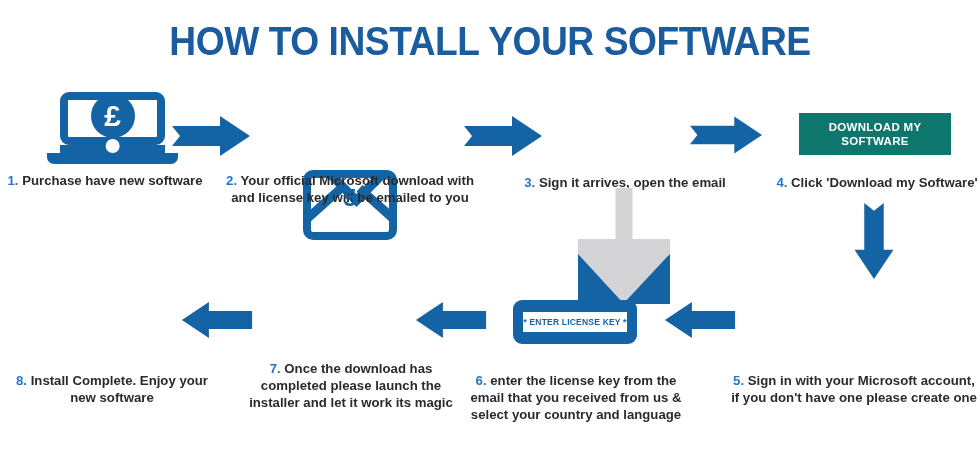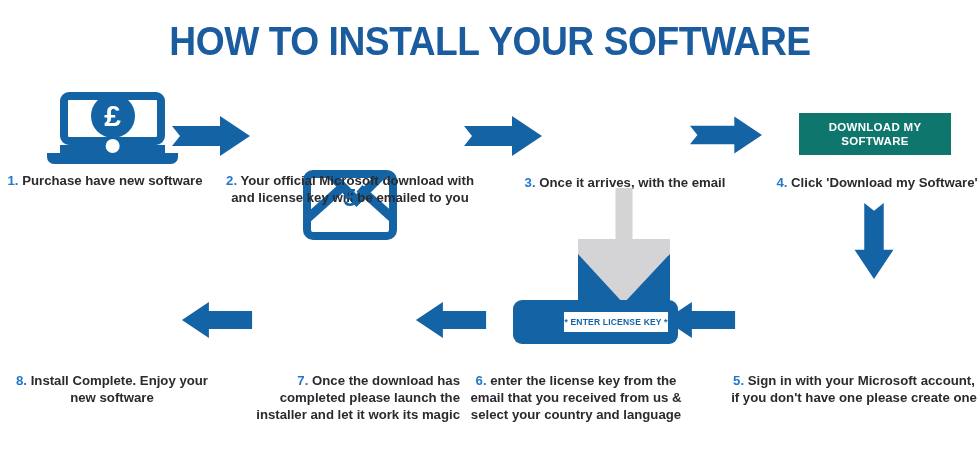--- a/index.html
+++ b/index.html
@@ -261,21 +261,21 @@
   <div class="abs openmail" style="left:578px; top:72px; width:92px; height:90px;">
     <div class="body"></div>
     <div class="bluewing-l"></div>
     <div class="bluewing-r"></div>
     <div class="bluefold"></div>
     <div class="dnarrow-stem"></div>
     <div class="dnarrow-head"></div>
   </div>
   <div class="abs caption" style="left:498px; top:174px; width:254px;">
     <span class="num">3.</span>
-    <span>Once it arrives, with the email</span>
+    <span>Sign it arrives, open the email</span>
   </div>
 
   <svg class="arrow-r" style="left:690px; top:116px;" width="72" height="38" viewBox="0 0 78 40">
     <path d="M0,10 L8,20 L0,30 L48,30 L48,40 L78,20 L48,0 L48,10 Z" fill="#1464a5"></path>
   </svg>
 
   <div class="abs dlbtn" style="left:799px; top:113px; width:152px; height:42px;">
     <span>DOWNLOAD MY SOFTWARE</span>
   </div>
   <div class="abs caption" style="left:768px; top:174px; width:218px;">
@@ -289,35 +289,35 @@
 
   <div class="abs caption" style="left:730px; top:372px; width:248px;">
     <span class="num">5.</span>
     <span>Sign in with your Microsoft account, if you don't have one please create one</span>
   </div>
 
   <svg class="arrow-l" style="left:655px; top:302px;" width="90" height="36" viewBox="0 0 78 40">
     <path d="M78,10 L78,30 L30,30 L30,40 L0,20 L30,0 L30,10 Z" fill="#1464a5"></path>
   </svg>
 
-  <div class="abs keybox" style="left:513px; top:300px; width:124px; height:44px;padding-left:41px;">
+  <div class="abs keybox" style="left:513px; top:300px; width:124px; height:44px;">
     <div class="inner">
       <span>*** ENTER LICENSE KEY ***</span>
     </div>
   </div>
   <div class="abs caption" style="left:468px; top:372px; width:216px;">
     <span class="num">6.</span>
     <span>enter the license key from the email that you received from us &amp; select your country and language</span>
   </div>
 
   <svg class="arrow-l" style="left:407px; top:302px;" width="88" height="36" viewBox="0 0 78 40">
     <path d="M78,10 L78,30 L30,30 L30,40 L0,20 L30,0 L30,10 Z" fill="#1464a5"></path>
   </svg>
 
-  <div class="abs caption" style="left:242px; top:372px; width:218px;text-align:right;">
+  <div class="abs caption" style="left:242px; top:360px; width:218px;">
     <span class="num">7.</span>
     <span>Once the download has completed please launch the installer and let it work its magic</span>
   </div>
 
   <svg class="arrow-l" style="left:172px; top:302px;" width="90" height="36" viewBox="0 0 78 40">
     <path d="M78,10 L78,30 L30,30 L30,40 L0,20 L30,0 L30,10 Z" fill="#1464a5"></path>
   </svg>
 
   <div class="abs caption" style="left:10px; top:372px; width:204px;">
     <span class="num">8.</span>

